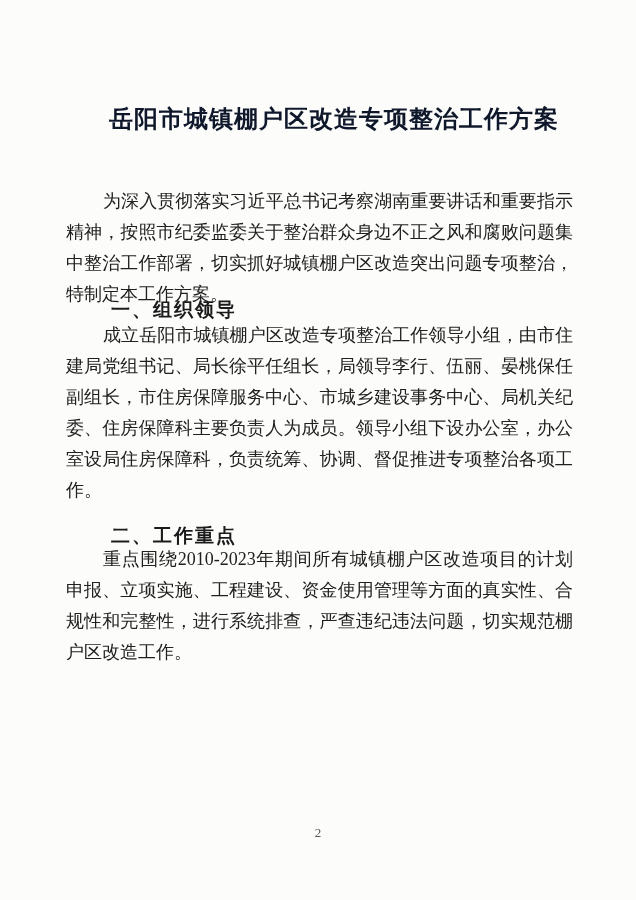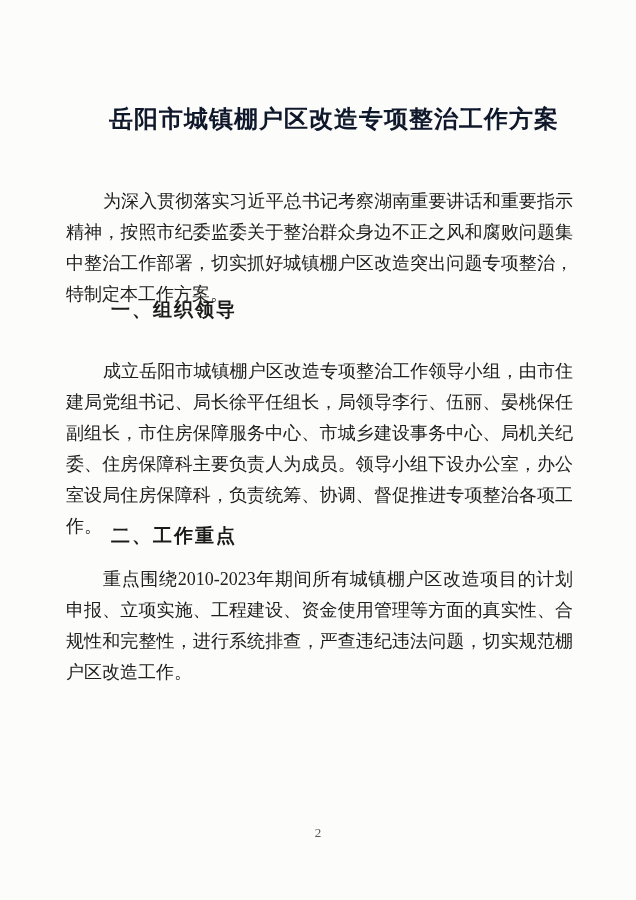--- a/index.html
+++ b/index.html
@@ -51,23 +51,23 @@
     font-size:19px;
     line-height:31px;
     font-weight:bold;
     letter-spacing:2px;
     text-indent:37px;
     font-family:"Liberation Sans","DejaVu Sans",sans-serif;
     color:#1b1b1b;
   }
   .intro{top:160px;margin-top:26px;}
   .sec1-heading{top:286px;}
-  .sec1-body{top:320px;margin-top:36px;}
+  .sec1-body{top:320px;}
   .sec2-heading{top:512px;}
-  .sec2-body{top:564px;}
+  .sec2-body{top:544px;}
   .item1{top:671px;}
   .item1 .lead{
     font-weight:bold;
     font-family:"Liberation Sans","DejaVu Sans",sans-serif;
     letter-spacing:0.5px;
   }
   .page-number{
     position:absolute;
     top:824px;left:0;width:636px;
     text-align:center;

